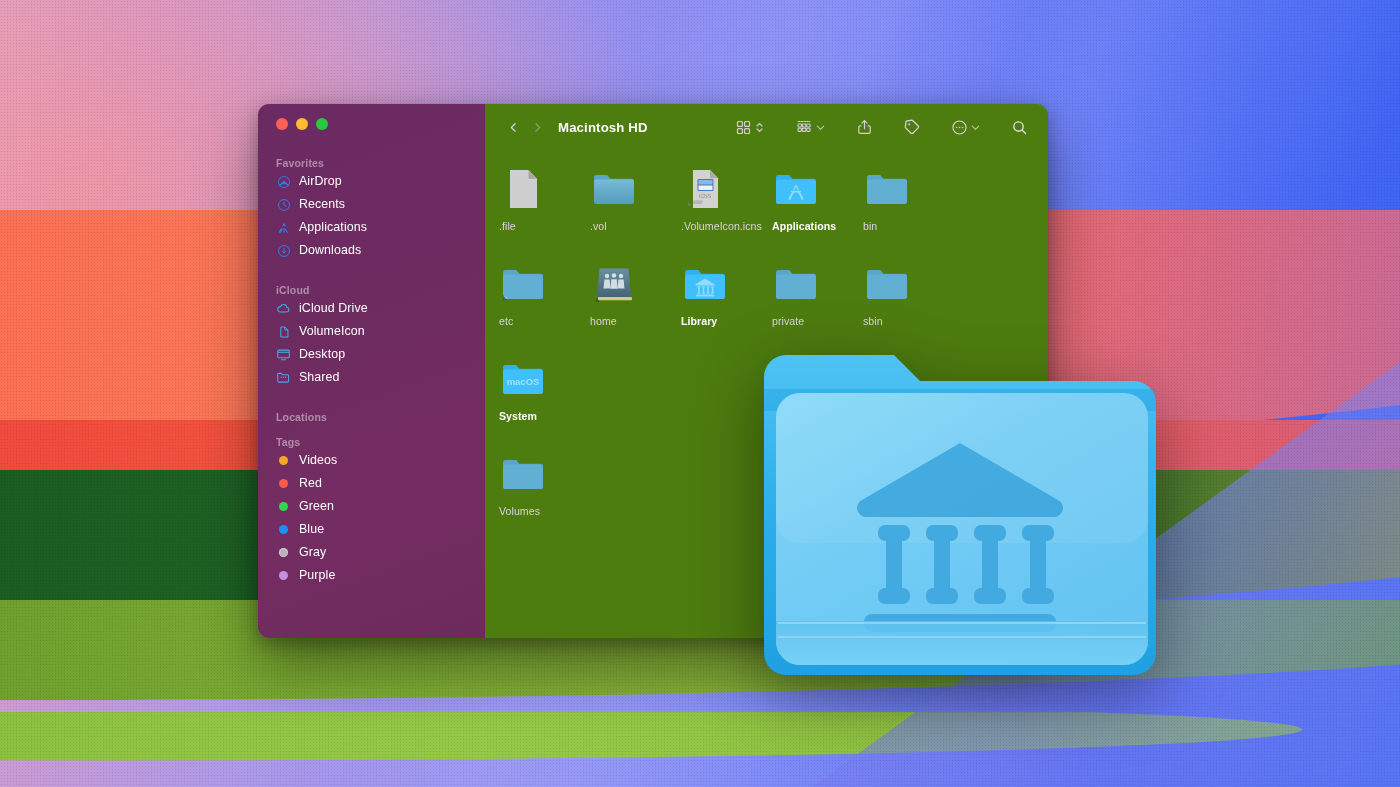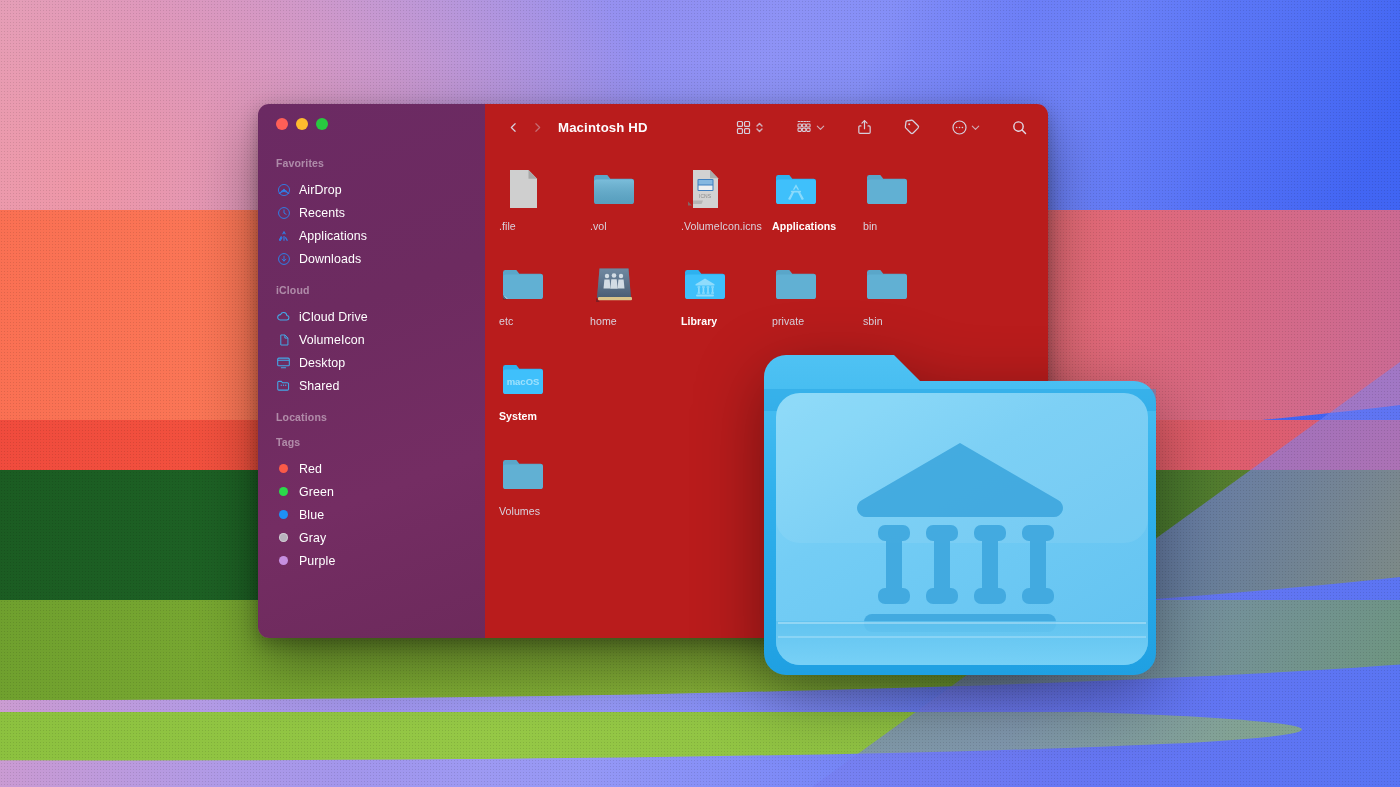--- a/index.html
+++ b/index.html
@@ -130,35 +130,35 @@
   .sb-section {
     position: relative; z-index: 2;
     color: rgba(255,255,255,.45);
     font-size: 10.5px; font-weight: 700;
     letter-spacing: .15px;
     padding: 0 0 5px 18px;
   }
   #sb-fav-header { margin-top: 27px; }
   .sb-group { position: relative; z-index: 2; }
   .sb-item {
-    display: flex; align-items: flex-end; gap: 8px;
+    display: flex; align-items: flex-start; gap: 8px;
     height: 23px; padding-left: 18px;
     color: #ffffff; font-size: 12.4px;
     letter-spacing: .1px;
   }
   .sb-icon { width: 15px; height: 15px; display: flex; align-items: center; justify-content: center; flex: 0 0 15px; }
   .sb-icon svg { display: block; }
   .sb-gap { height: 18px; }
   .tag-dot { width: 9px; height: 9px; border-radius: 50%; display: block; margin: 0 auto; }
   .tag-dot.gray-t { box-shadow: inset 0 0 0 1px rgba(255,255,255,.35); }
 
   
   #content {
     flex: 1;
-    background: #b91c1c;
+    background: #4d7c0f;
     position: relative;
     display: flex; flex-direction: column;
   }
   #content::after {
     content:""; position:absolute; inset:0;
     background-image: radial-gradient(rgba(255,255,255,.055) 0.6px, transparent 0.7px);
     background-size: 4px 4px;
     pointer-events:none;
   }
 
@@ -341,20 +341,26 @@
 
       <div class="sb-gap"></div>
 
       <div class="sb-section">Locations</div>
 
       <div style="height:8px"></div>
 
       <div class="sb-section">Tags</div>
       <div class="sb-group">
 
+        <div class="sb-item">
+          <span class="sb-icon">
+            <span class="tag-dot" style="background:#f5a623"></span>
+          </span>
+          <span>Videos</span>
+        </div>
 
         <div class="sb-item">
           <span class="sb-icon">
             <span class="tag-dot" style="background:#fa5a48"></span>
           </span>
           <span>Red</span>
         </div>
 
         <div class="sb-item">
           <span class="sb-icon">

